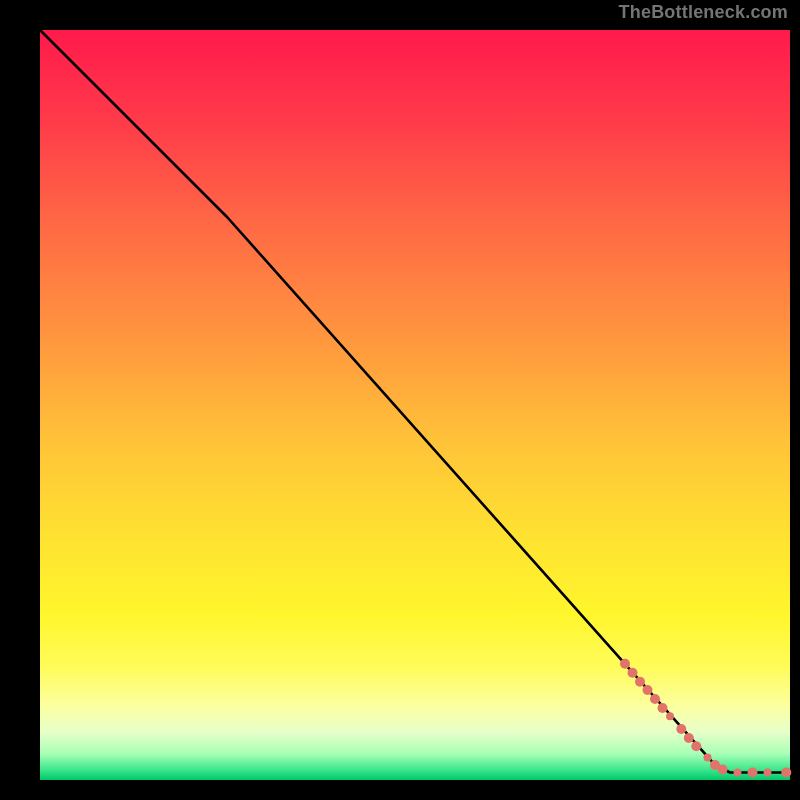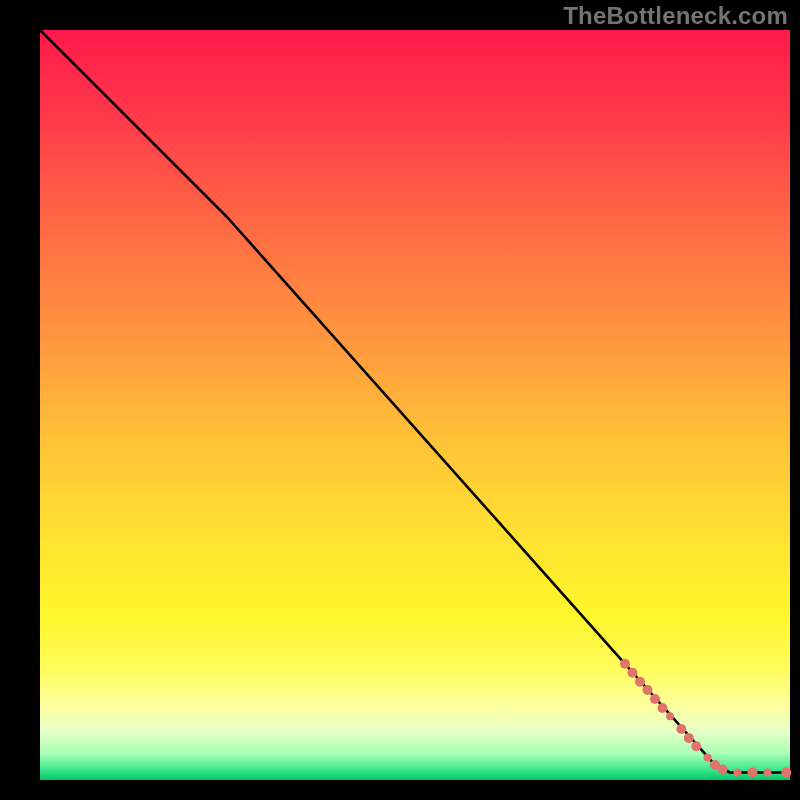--- a/index.html
+++ b/index.html
@@ -14,21 +14,21 @@
   .stage {
     position: relative;
     width: 800px;
     height: 800px;
     background: #000;
   }
   .watermark {
     position: absolute;
     top: 2px;
     right: 12px;
-    font-size: 24px;
+    font-size: 18px;
     font-weight: 600;
     color: #747474;
     letter-spacing: 0.2px;
     z-index: 30;
   }
   svg.plot {
     position: absolute;
     left: 0;
     top: 0;
     z-index: 10;

